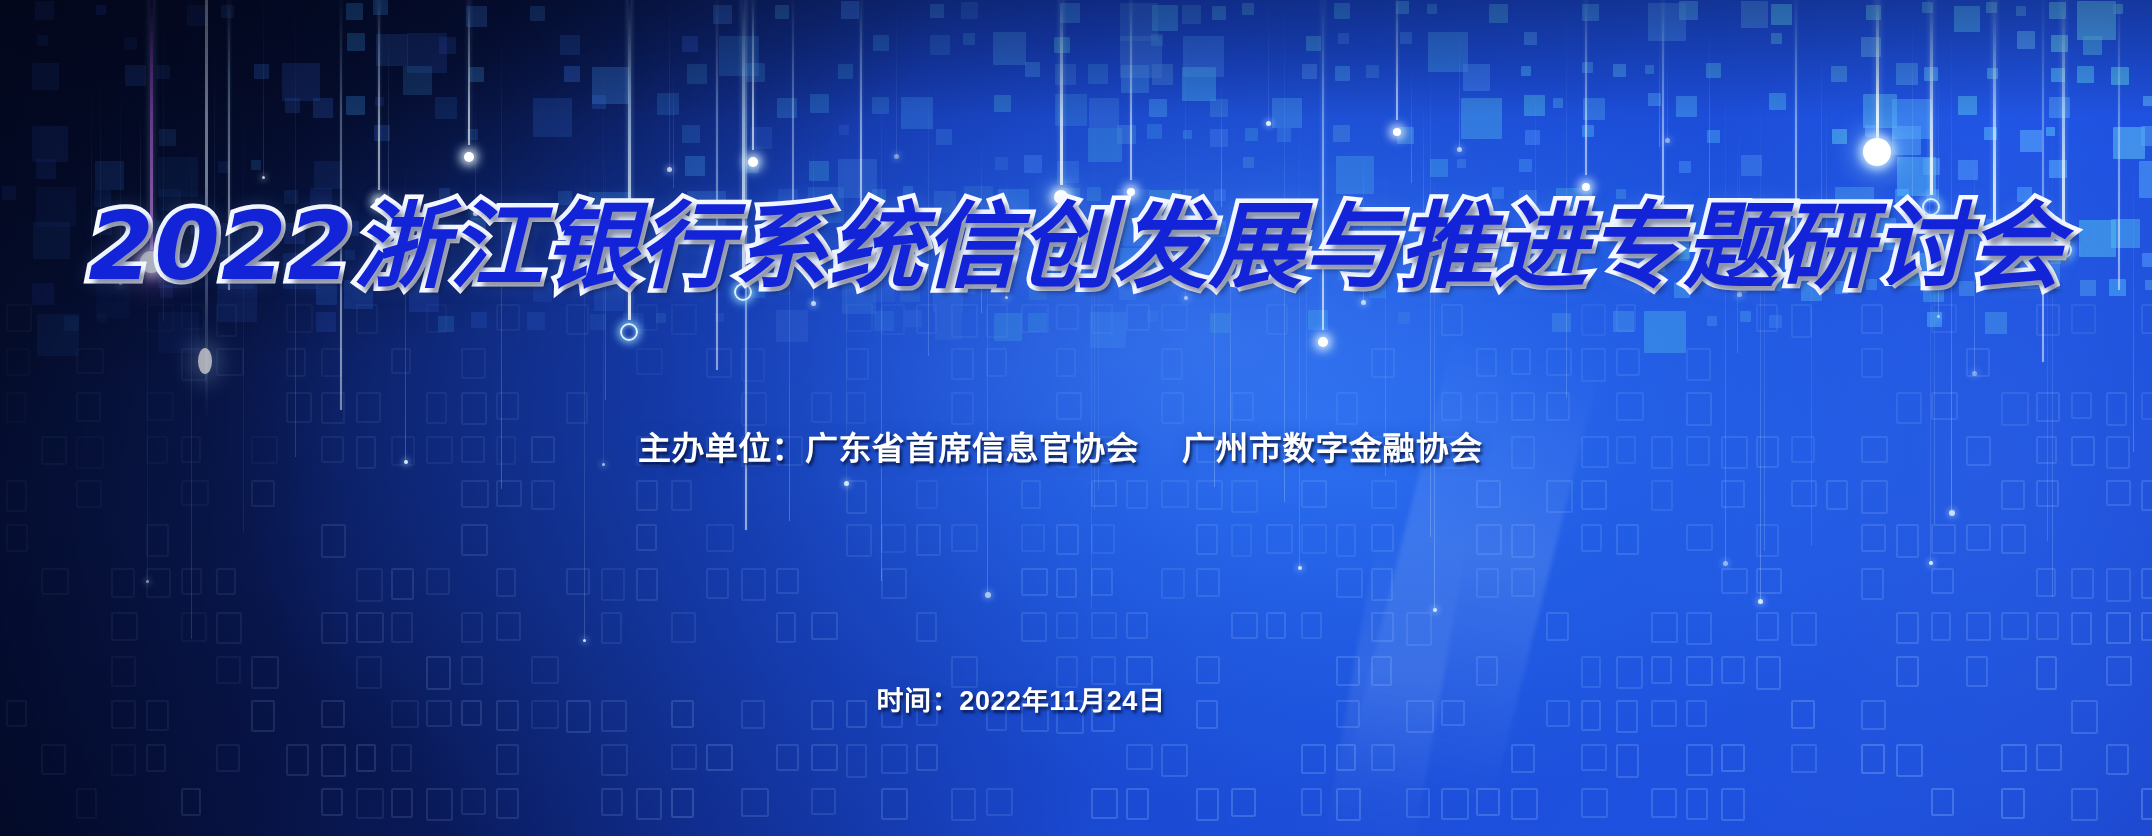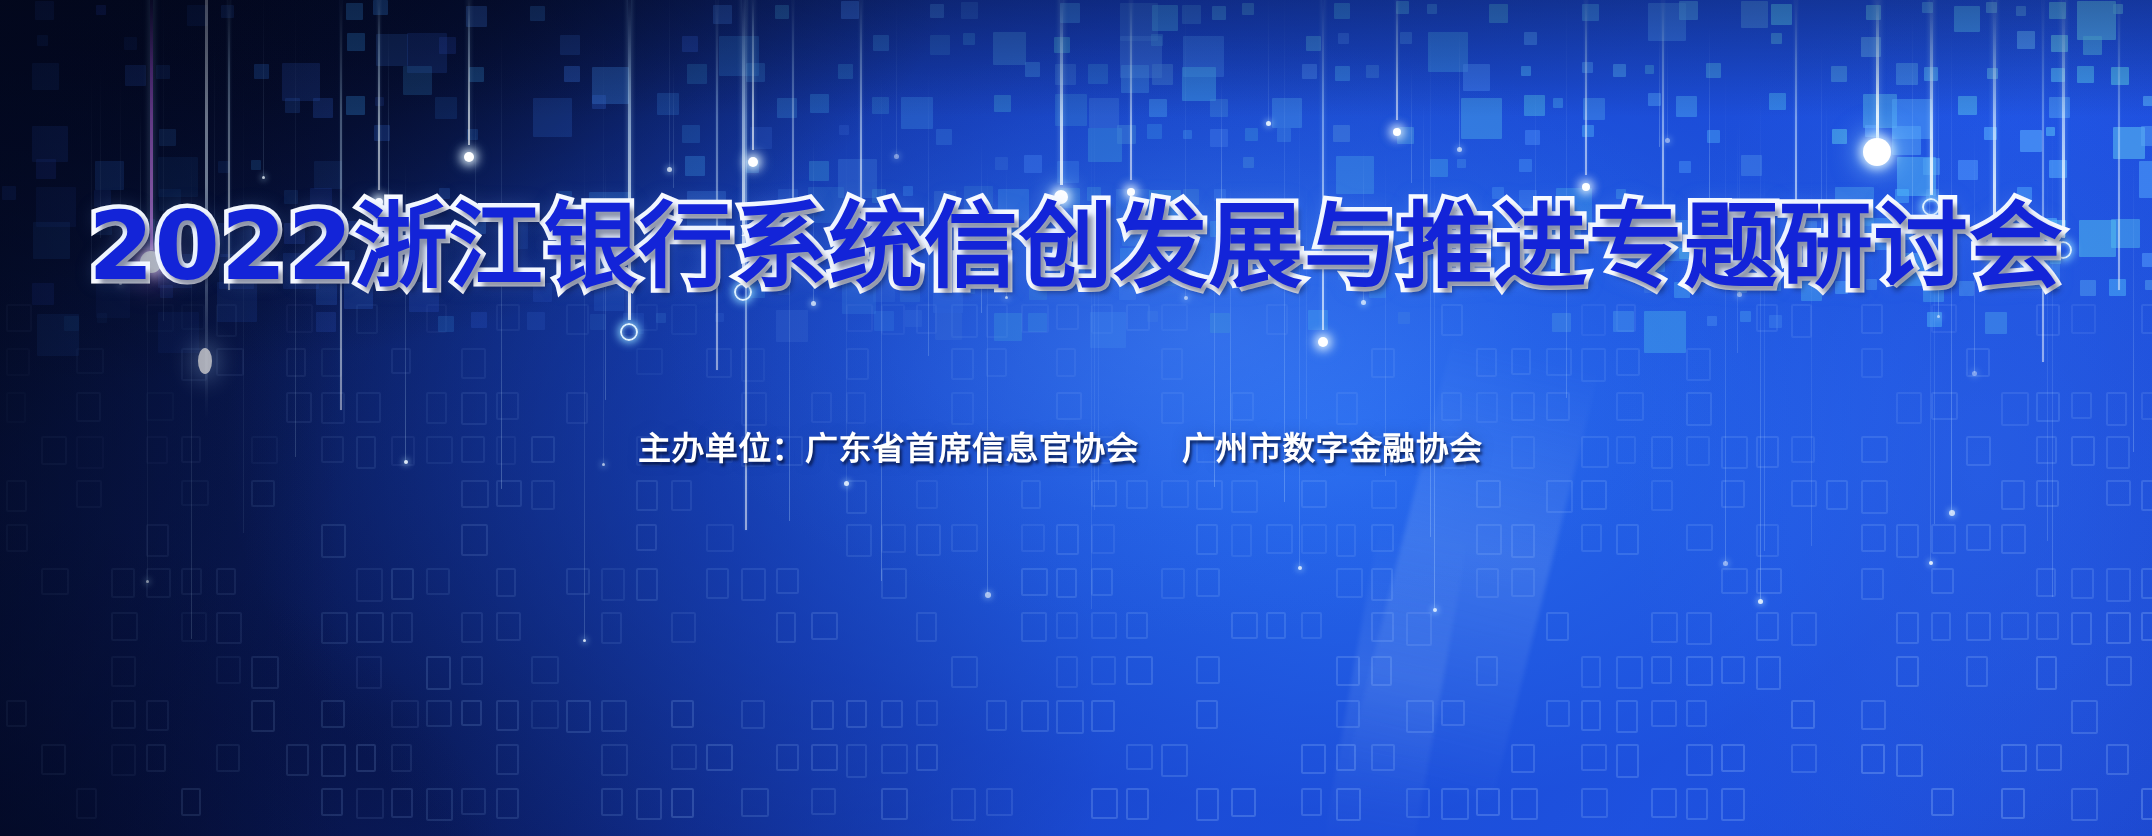--- a/index.html
+++ b/index.html
@@ -86,20 +86,21 @@
   }
 
   
   .title-wrap {
     position: absolute;
     left: 0;
     top: 196px;
     width: 2152px;
     text-align: center;
     z-index: 40;
+    font-style: italic;
   }
   .main-title {
     display: inline-block;
     font-family: "DejaVu Sans", "Liberation Sans", sans-serif;
     font-size: 94px;
     line-height: 1.08;
     font-weight: 700;
     letter-spacing: 1px;
     color: #1324d8;
     -webkit-text-stroke: 9px #ffffff;
@@ -1031,15 +1032,16 @@
 
   <div class="title-wrap">
     <div class="main-title">2022浙江银行系统信创发展与推进专题研讨会</div>
   </div>
 
   <div class="orgs">
     <div class="org-line">主办单位：广东省首席信息官协会　 广州市数字金融协会</div>
   </div>
 
   <div class="meta">
+    <div class="meta-line">时间：2022年11月24日</div>
   </div>
 
 </div>
 
 </body></html>

